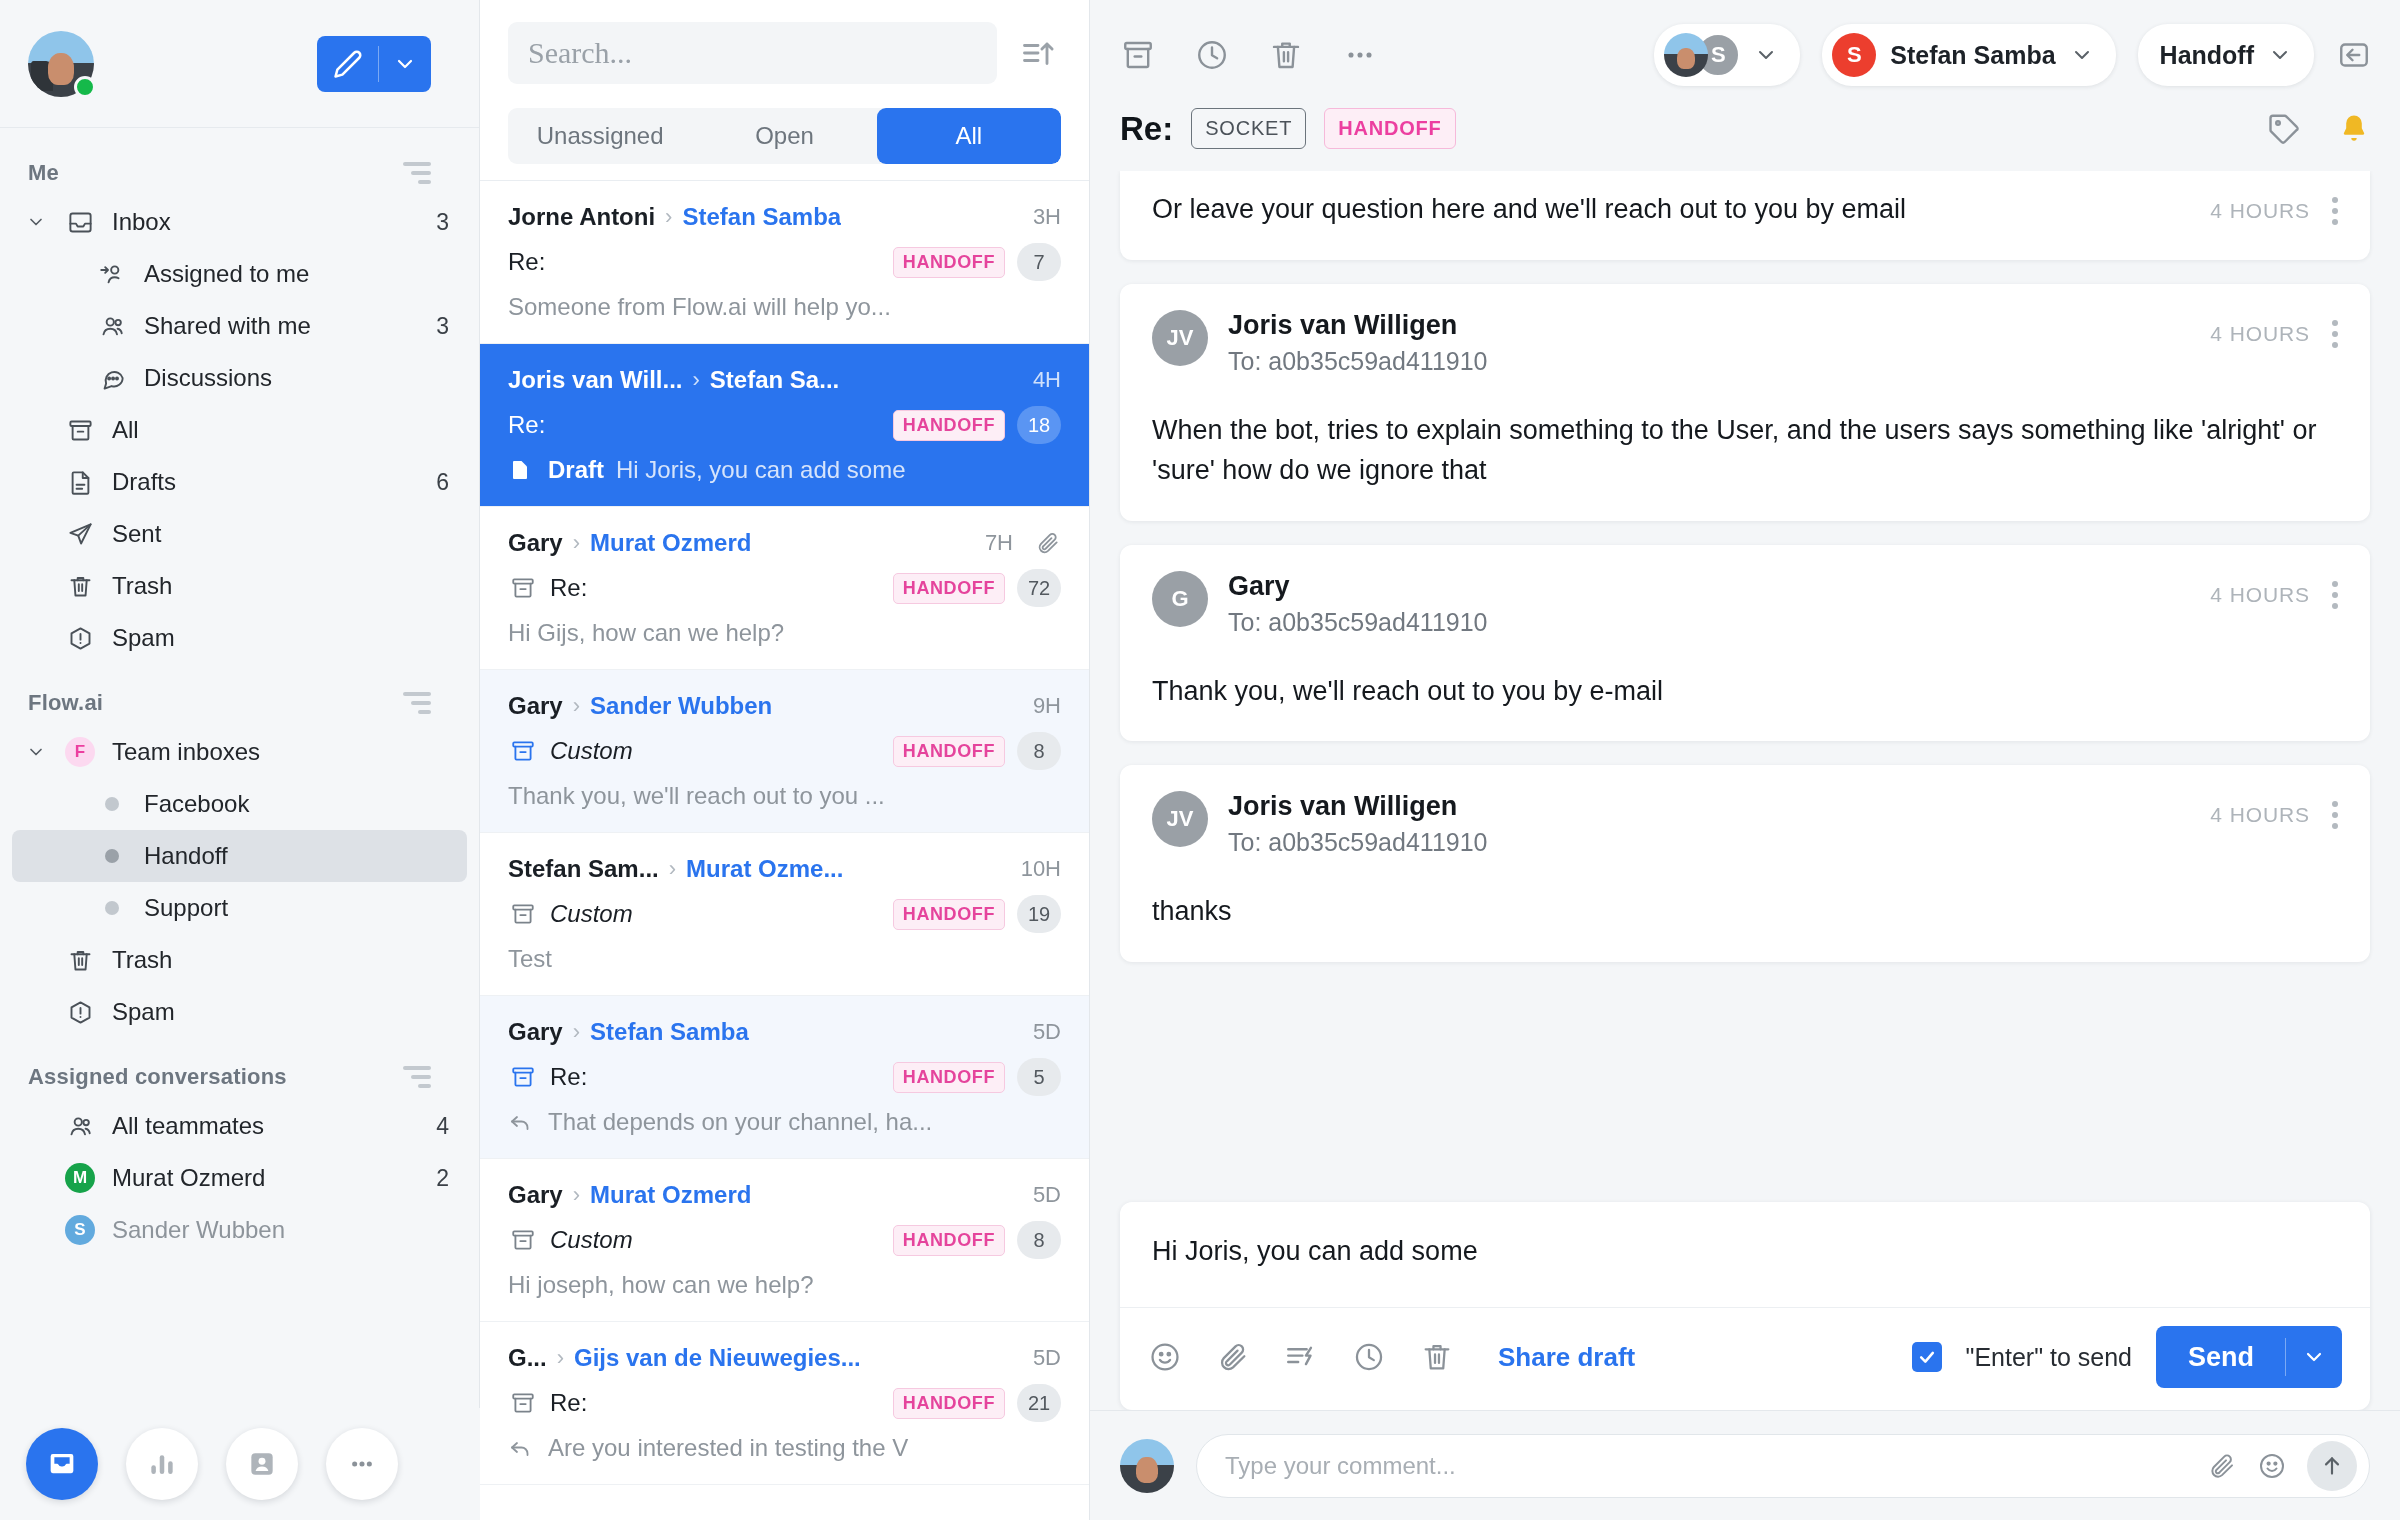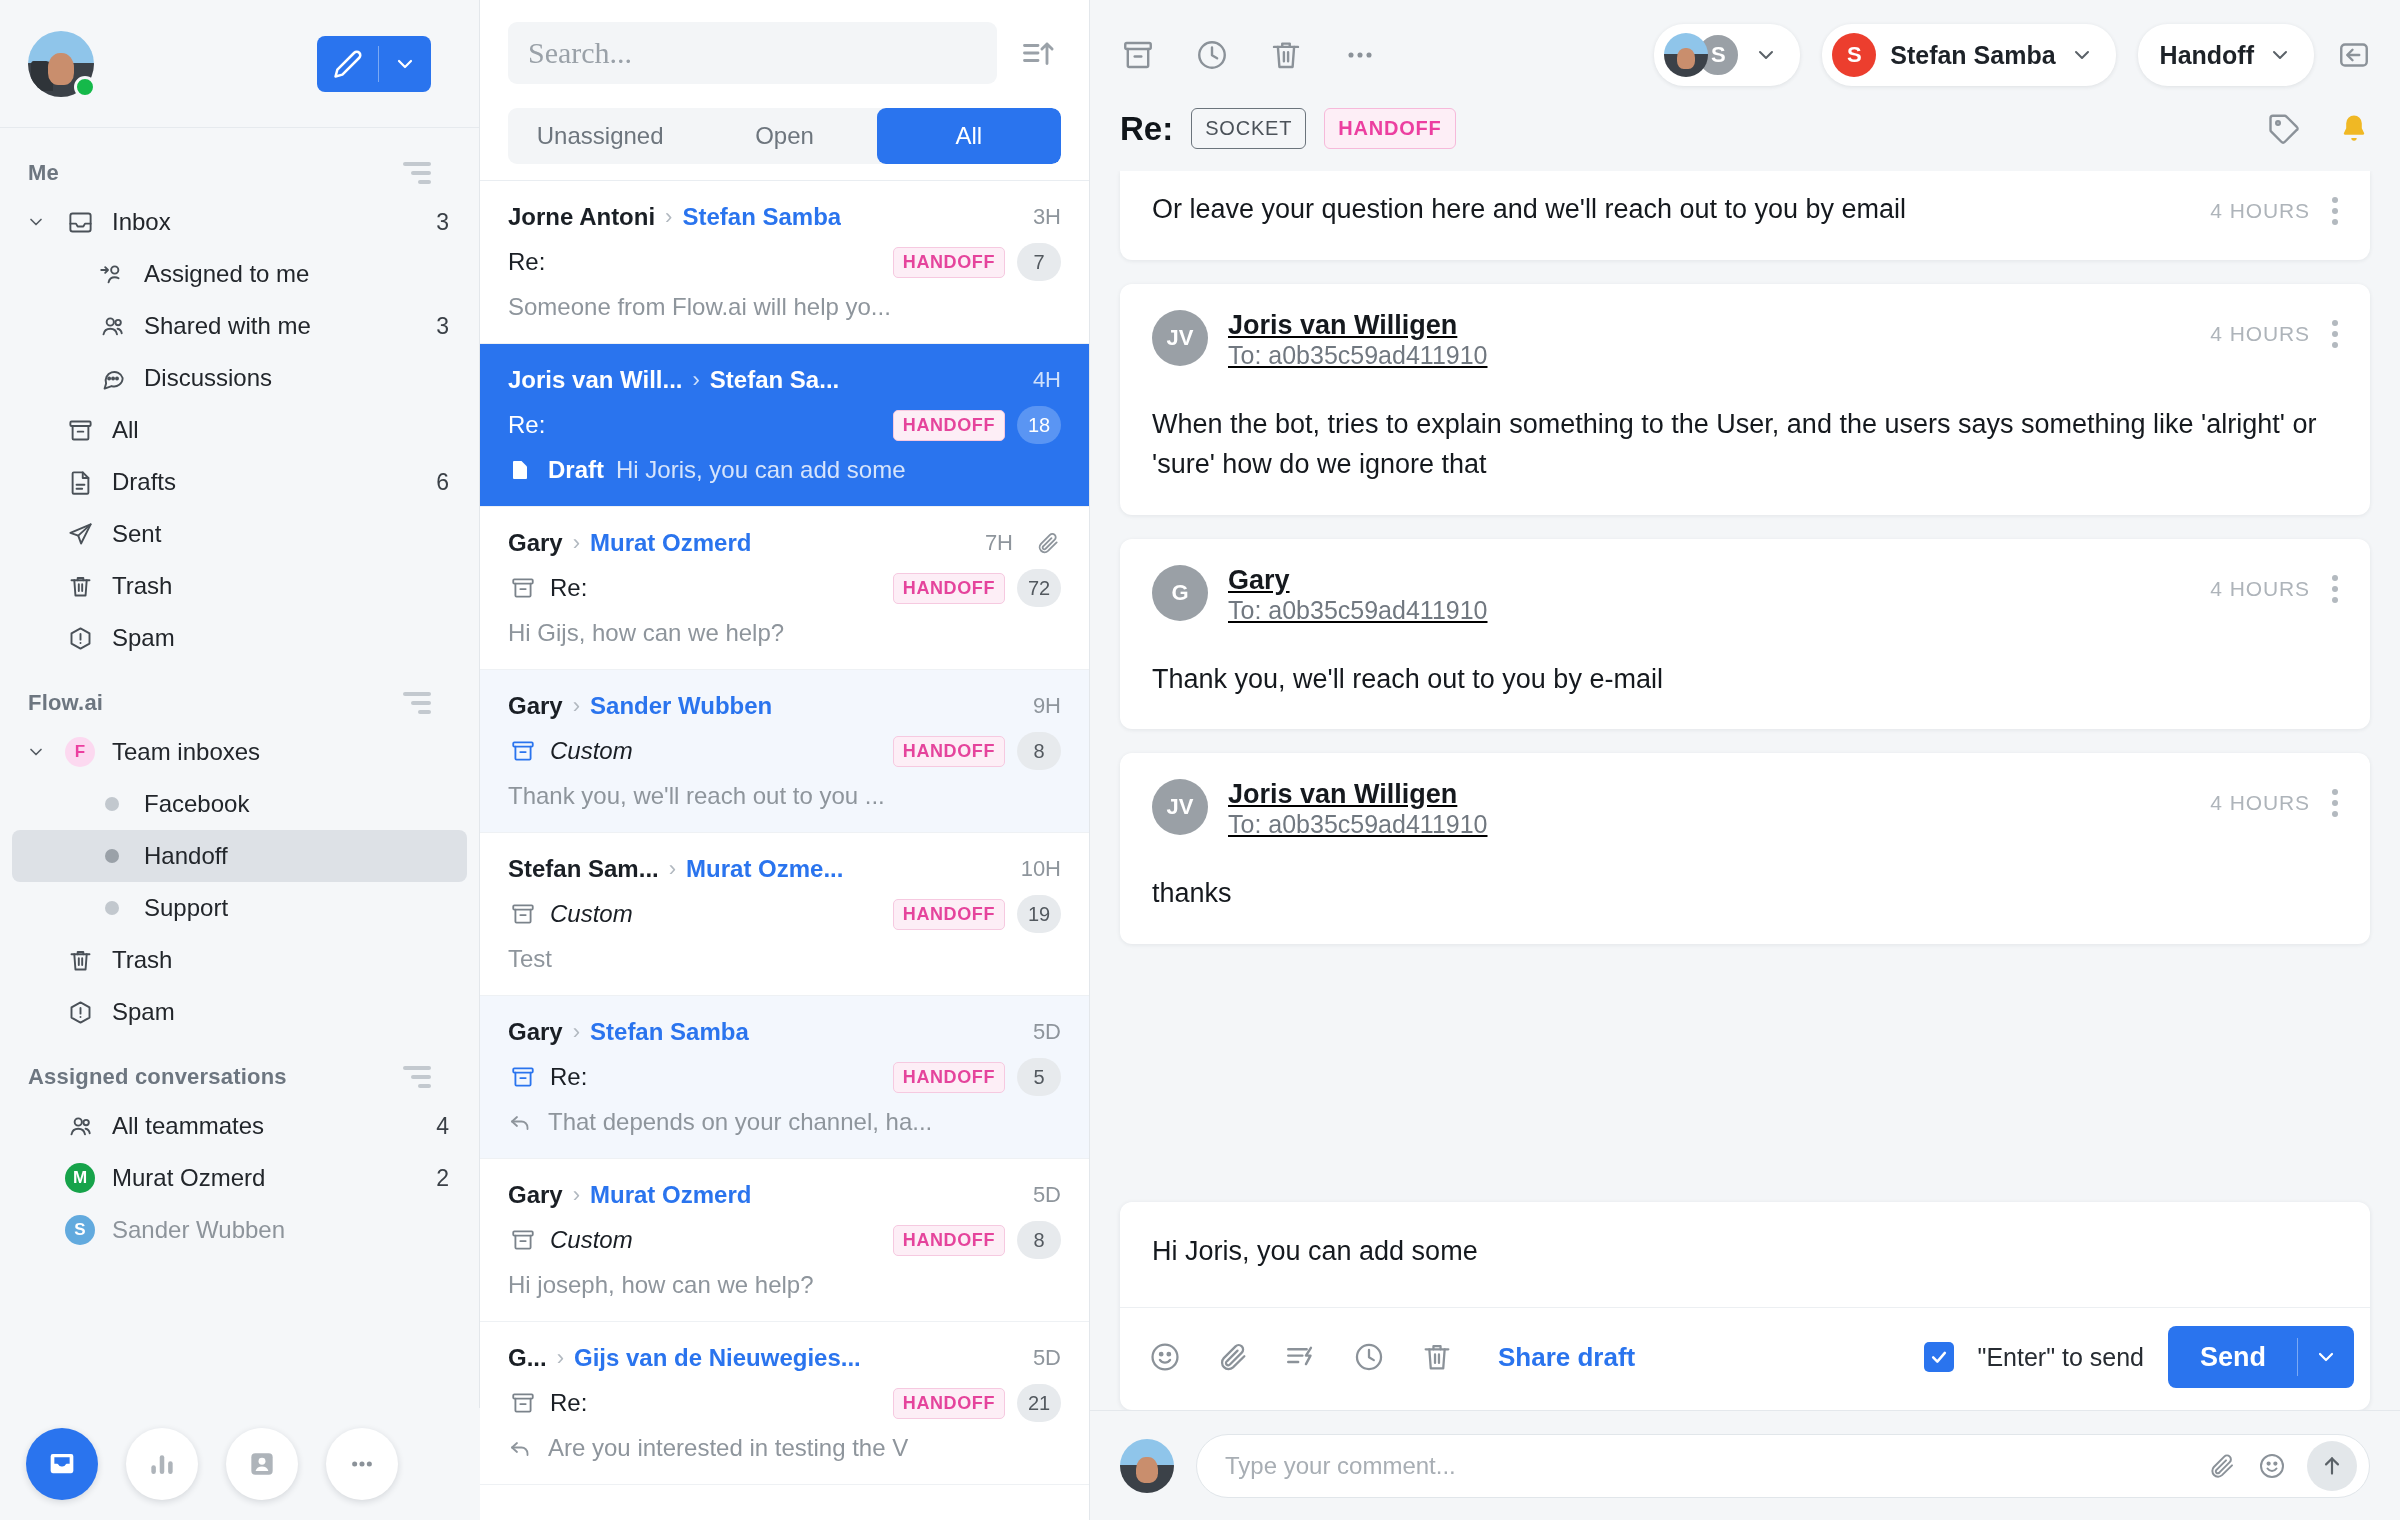--- a/index.html
+++ b/index.html
@@ -209,38 +209,38 @@
   .msg {
     background:#fff; border-radius:12px; box-shadow:0 1px 4px rgba(25,35,50,.08);
     padding: 26px 32px 30px 32px; margin-bottom: 24px; position:relative;
   }
   .msg.cut { border-radius: 0 0 12px 12px; padding-top: 18px; }
   .msg-head { display:flex; align-items:flex-start; gap:20px; }
   .msg-av {
     width:56px; height:56px; border-radius:50%; background:#9aa0a6; color:#fff;
     display:flex; align-items:center; justify-content:center; font-size:22px; font-weight:700; flex:0 0 56px;
   }
-  .msg-who { display:flex; flex-direction:column; gap:0;text-decoration:underline; }
+  .msg-who { display:flex; flex-direction:column; gap:6px; }
   .msg-name { font-size:27px; font-weight:700; color:#15191e; }
   .msg-to { font-size:25px; color:#717880; }
   .msg-meta { margin-left:auto; display:flex; align-items:center; gap:22px; padding-top:10px; }
   .msg-time { font-size:21px; color:#aeb4ba; letter-spacing:.9px; }
   .kebab { display:flex; flex-direction:column; gap:5px; cursor:pointer; }
   .kebab i { width:6px; height:6px; border-radius:50%; background:#b3b9bf; display:block; }
   .msg-body { font-size:27px; color:#15191e; line-height:1.5; margin-top: 34px; }
   .msg.cut .msg-body { margin-top:0; }
   .msg.cut .msg-meta { position:absolute; right:32px; top:16px; }
 
   .composer {
     margin: 8px 30px 0 30px; background:#fff; border-radius:12px;
     box-shadow:0 1px 5px rgba(25,35,50,.09); overflow:hidden;
   }
   .composer .text { padding: 34px 32px 40px 32px; font-size:27px; color:#15191e; }
   .composer .bar {
-    display:flex; align-items:center; gap:34px; padding: 18px 16px 22px 28px;
+    display:flex; align-items:center; gap:34px; padding: 18px 28px 22px 28px;
     border-top:1px solid #eceff2;
   }
   .cicon { color:#8b9299; cursor:pointer; display:flex; }
   .share { color:#2a74ee; font-size:26px; font-weight:700; cursor:pointer; margin-left:10px; }
   .bar-right { margin-left:auto; display:flex; align-items:center; gap:24px; }
   .cbx { width:30px; height:30px; border-radius:5px; background:#2a74ee; display:flex; align-items:center; justify-content:center; cursor:pointer; }
   .entlbl { font-size:25px; color:#272c32; }
   .send-group { display:flex; }
   .send-btn {
     background:#2a74ee; color:#fff; border:none; cursor:pointer;

